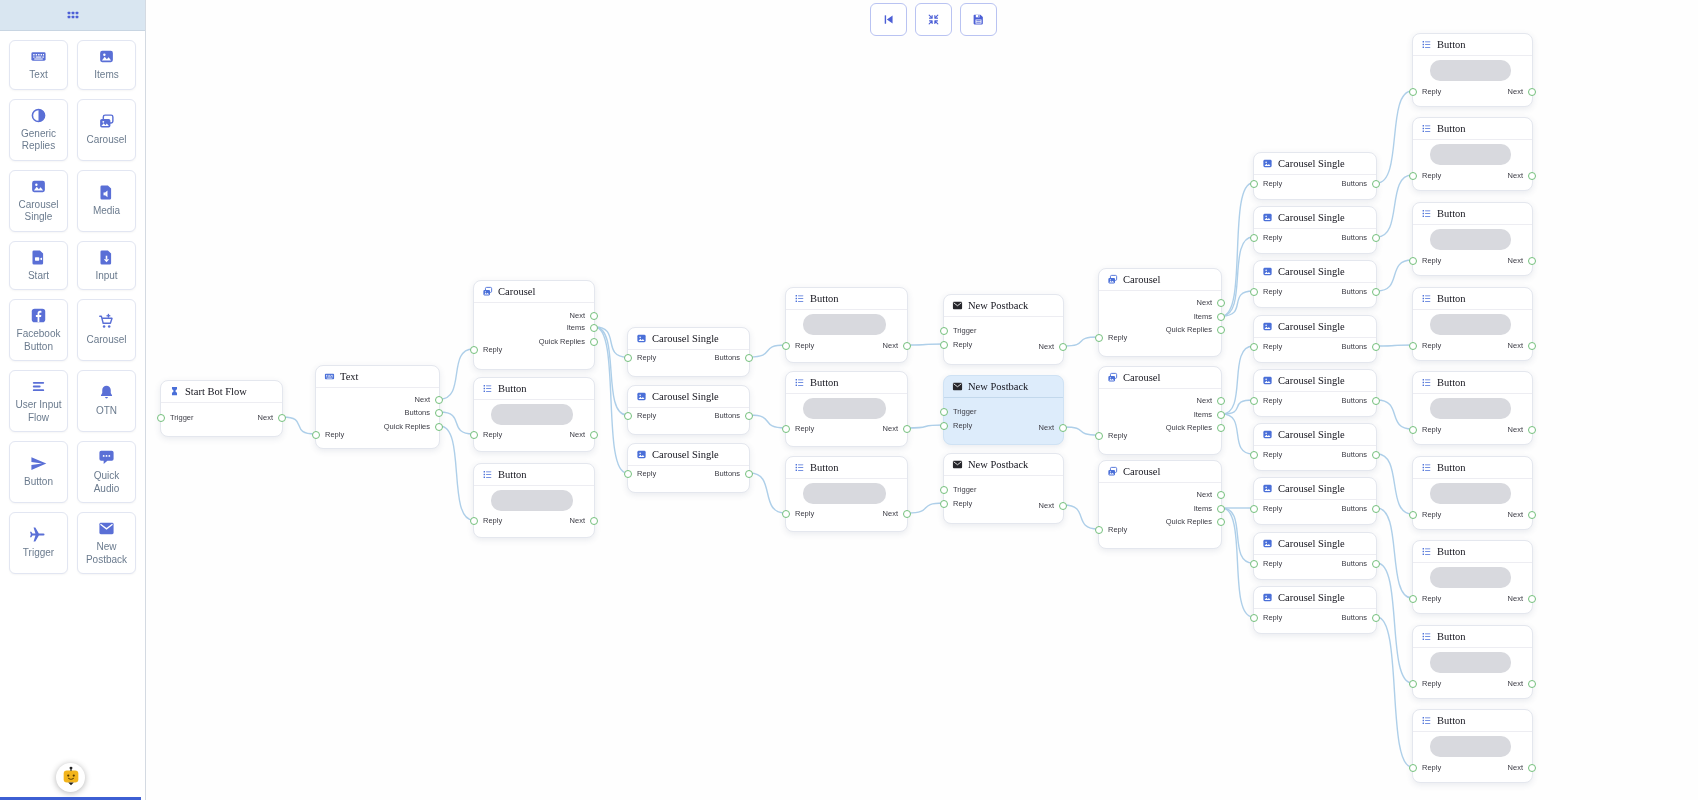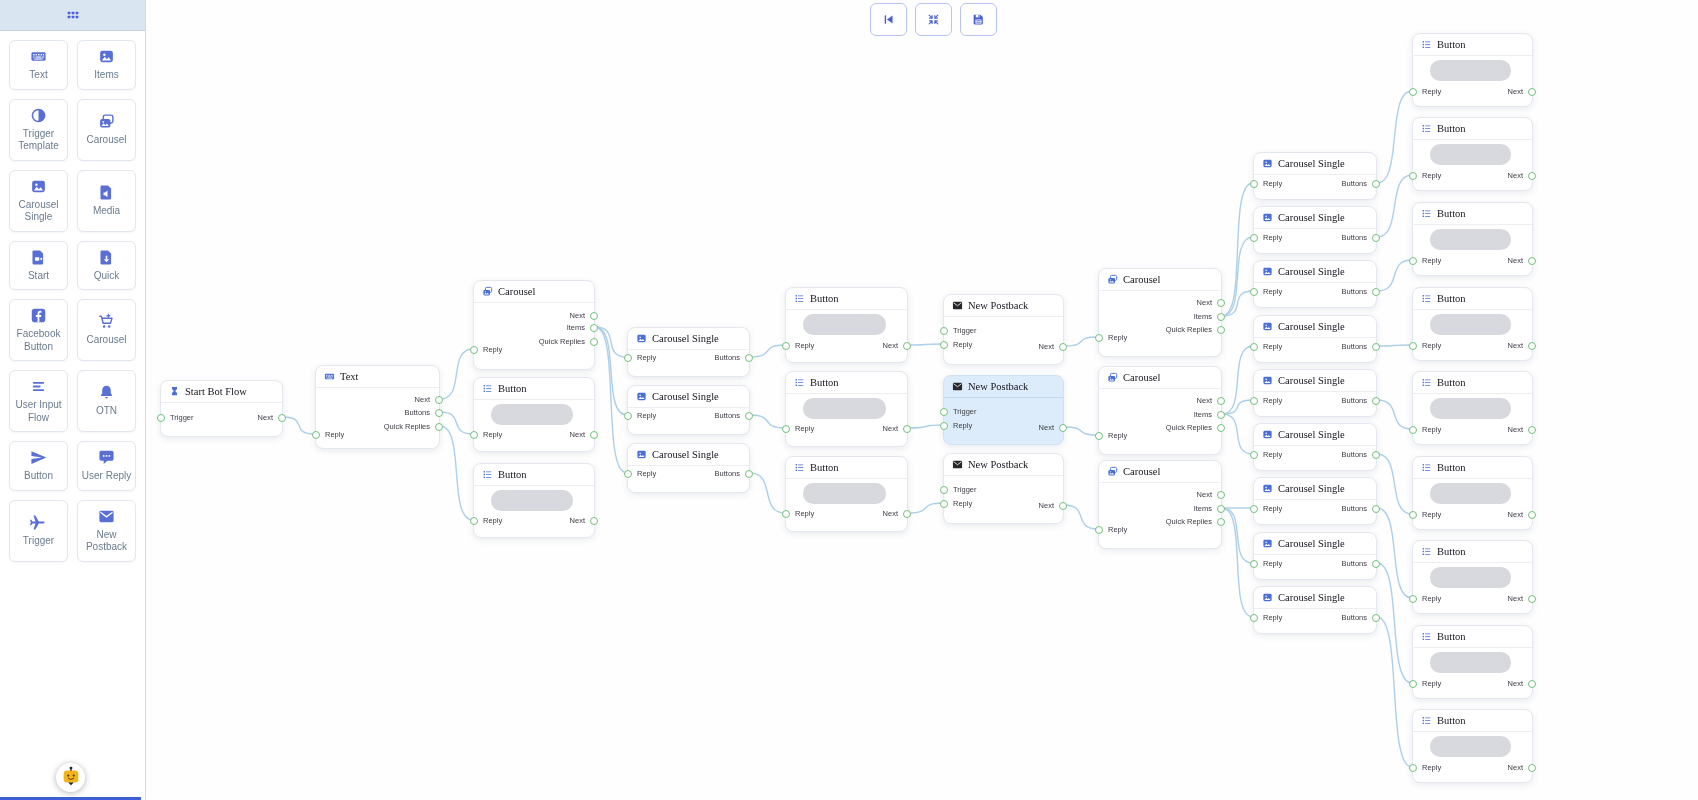--- a/index.html
+++ b/index.html
@@ -815,21 +815,21 @@
         </span>
         <span class="plabel">Items</span>
       </div>
       <div class="palette-card">
         <span class="picon icon">
           <svg viewBox="0 0 24 24" fill="currentColor" xmlns="http://www.w3.org/2000/svg">
             <circle cx="12" cy="12" r="8.6" fill="none" stroke="currentColor" stroke-width="2.2"></circle>
             <path d="M12 3.4a8.6 8.6 0 0 1 0 17.2z"></path>
           </svg>
         </span>
-        <span class="plabel">Trigger Template</span>
+        <span class="plabel">Generic Replies</span>
       </div>
       <div class="palette-card">
         <span class="picon icon">
           <svg viewBox="0 0 24 24" fill="currentColor" xmlns="http://www.w3.org/2000/svg">
             <rect x="7.5" y="3" width="13.5" height="11" rx="2.5" fill="none" stroke="currentColor" stroke-width="2"></rect>
             <rect x="3" y="8.5" width="14.5" height="12" rx="2.5"></rect>
             <circle cx="7.5" cy="12.5" r="1.3" fill="#fff"></circle>
             <path d="M4.8 18.5l3.2-4 2.4 2.7 2-2.4 3 3.7z" fill="#fff"></path>
           </svg>
         </span>
@@ -872,21 +872,21 @@
       <div class="palette-card">
         <span class="picon icon">
           <svg viewBox="0 0 24 24" fill="currentColor" xmlns="http://www.w3.org/2000/svg">
             <path d="M5.5 2h8.5l4.5 4.5V20a2 2 0 0 1-2 2h-11a2 2 0 0 1-2-2V4a2 2 0 0 1 2-2z"></path>
             <g fill="#fff">
               <rect x="10.9" y="9.5" width="2.2" height="4.5"></rect>
               <path d="M8.2 14.5h7.6L12 18.6z"></path>
             </g>
           </svg>
         </span>
-        <span class="plabel">Quick</span>
+        <span class="plabel">Input</span>
       </div>
       <div class="palette-card">
         <span class="picon icon">
           <svg viewBox="0 0 24 24" fill="currentColor" xmlns="http://www.w3.org/2000/svg">
             <rect x="2.5" y="2.5" width="19" height="19" rx="4"></rect>
             <path d="M13.2 21v-7h2.4l.4-2.8h-2.8V9.4c0-.8.3-1.4 1.5-1.4h1.4V5.5c-.3 0-1.1-.1-2-.1-2 0-3.4 1.2-3.4 3.5v2.3H8.3V14h2.4v7z" fill="#fff"></path>
           </svg>
         </span>
         <span class="plabel">Facebook Button</span>
       </div>
@@ -935,21 +935,21 @@
         <span class="picon icon">
           <svg viewBox="0 0 24 24" fill="currentColor" xmlns="http://www.w3.org/2000/svg">
             <path d="M4.5 2.5h15A2.5 2.5 0 0 1 22 5v9a2.5 2.5 0 0 1-2.5 2.5h-6.2L8 21v-4.5H4.5A2.5 2.5 0 0 1 2 14V5a2.5 2.5 0 0 1 2.5-2.5z"></path>
             <g fill="#fff">
               <circle cx="8" cy="9.8" r="1.3"></circle>
               <circle cx="12" cy="9.8" r="1.3"></circle>
               <circle cx="16" cy="9.8" r="1.3"></circle>
             </g>
           </svg>
         </span>
-        <span class="plabel">User Reply</span>
+        <span class="plabel">Quick Audio</span>
       </div>
       <div class="palette-card">
         <span class="picon icon">
           <svg viewBox="0 0 24 24" fill="currentColor" xmlns="http://www.w3.org/2000/svg">
             <path transform="rotate(90 12 12)" d="M22 16.5l-8.5-5V5a1.5 1.5 0 0 0-3 0v6.5L2 16.5V19l8.5-2.7v4.2L8 22.2V24l4-1.2 4 1.2v-1.8l-2.5-1.7v-4.2L22 19z"></path>
           </svg>
         </span>
         <span class="plabel">Trigger</span>
       </div>
       <div class="palette-card">

